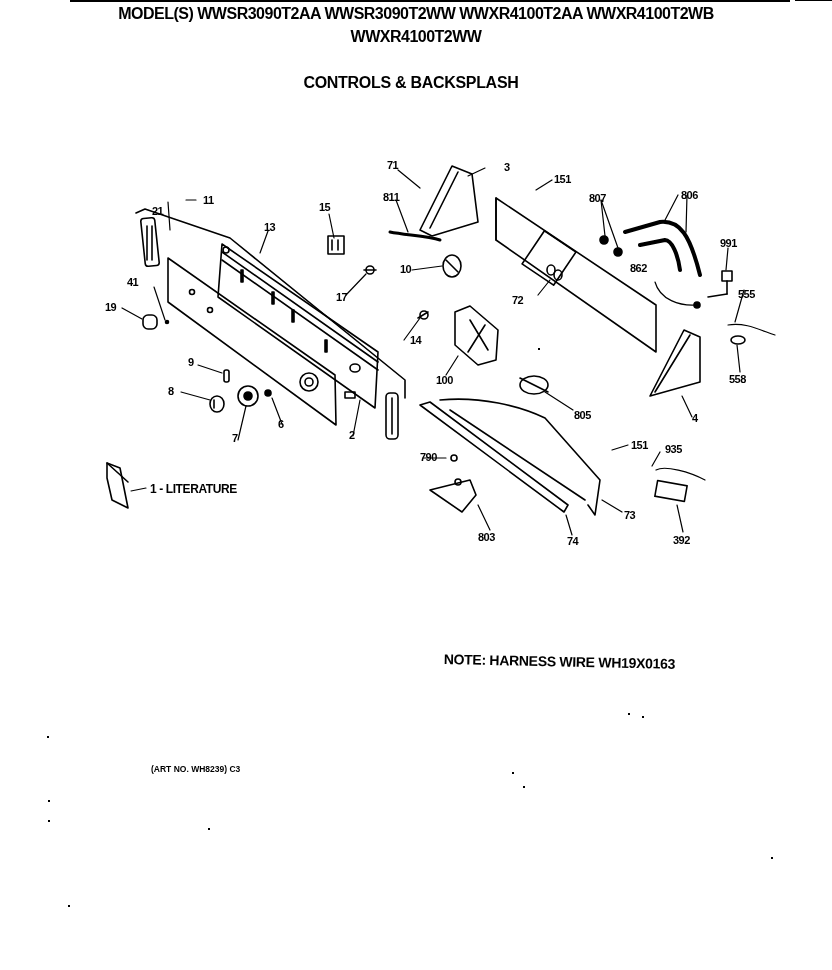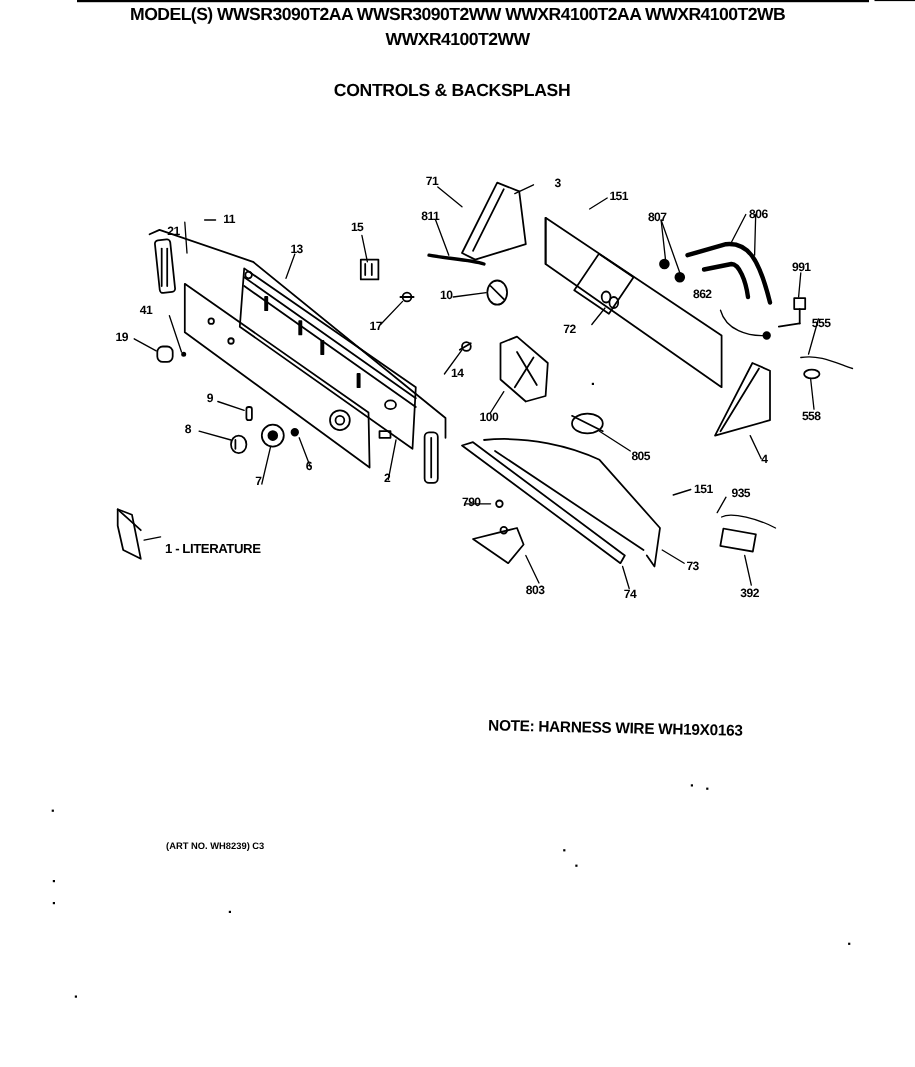--- a/index.html
+++ b/index.html
@@ -8,21 +8,21 @@
   .topline { position: absolute; left: 70px; top: 0; width: 720px; height: 2px; background: #000; }
   .topline-r { position: absolute; left: 795px; top: 0; width: 37px; height: 1px; background: #000; }
   .title { position: absolute; left: 0; width: 832px; text-align: center; font-weight: bold;
            font-size: 16px; letter-spacing: -0.5px; }
   .subtitle { position: absolute; top: 74px; left: 0; width: 822px; text-align: center;
               font-weight: bold; font-size: 16px; letter-spacing: -0.3px; }
   .lbl { position: absolute; font-weight: bold; font-size: 11px; letter-spacing: -0.5px; line-height: 1; }
   .note { position: absolute; left: 444px; top: 651px; font-weight: bold; font-size: 14px;
           letter-spacing: -0.3px; transform: rotate(1.2deg); transform-origin: left top; }
   .art { position: absolute; left: 151px; top: 764px; font-weight: bold; font-size: 8.5px; }
-  .lit { position: absolute; left: 150px; top: 482px; font-weight: bold; font-size: 12px; letter-spacing: -0.4px; margin-top: 10px; }
+  .lit { position: absolute; left: 150px; top: 482px; font-weight: bold; font-size: 12px; letter-spacing: -0.4px; }
   svg.diagram { position: absolute; left: 0; top: 0; }
   .dot { position: absolute; width: 2px; height: 2px; background: #000; }
 </style>
 </head>
 <body>
 
 <div class="topline"></div>
 <div class="topline-r"></div>
 
 <div class="title" style="top:5px;">MODEL(S) WWSR3090T2AA  WWSR3090T2WW  WWXR4100T2AA  WWXR4100T2WB</div>

